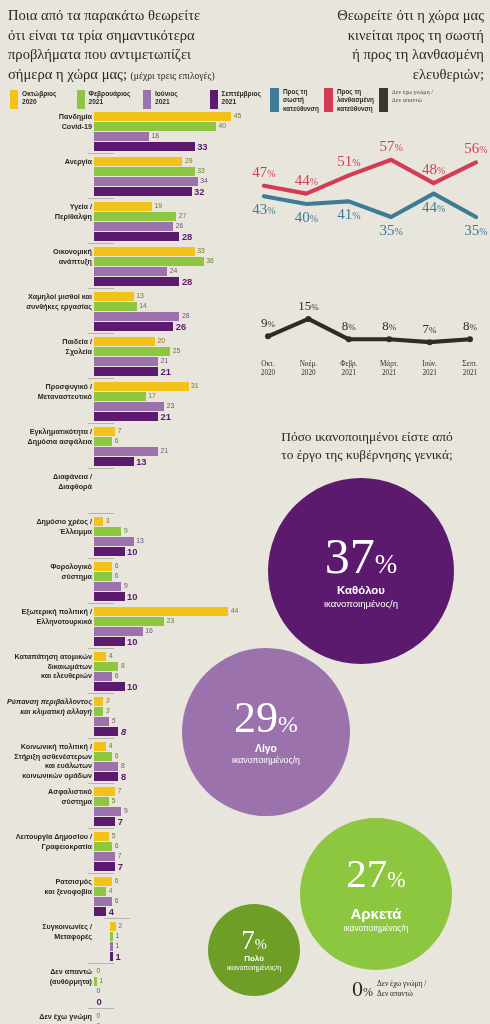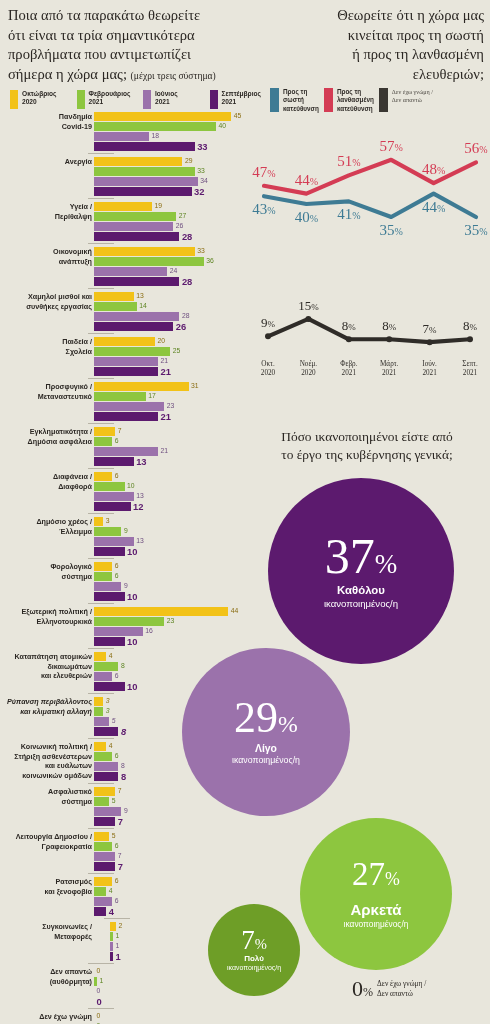--- a/index.html
+++ b/index.html
@@ -73,42 +73,42 @@
 
   #bub-kathol{width:186px;height:186px;left:268px;top:478px;background:#5C1A6E;z-index:3;}
   #bub-kathol .num{font-size:50px;margin-bottom:5px;}
   #bub-kathol .t1{font-size:11.4px;} #bub-kathol .t2{font-size:9.6px;}
 
   #bub-ligo{width:168px;height:168px;left:182px;top:648px;background:#9B72AB;z-index:2;}
   #bub-ligo .num{font-size:44px;margin-bottom:4px;}
   #bub-ligo .t1{font-size:10.4px;} #bub-ligo .t2{font-size:8.8px;}
 
   #bub-arketa{width:152px;height:152px;left:300px;top:818px;background:#8DC63F;z-index:2;}
-  #bub-arketa .num{font-size:33px;margin-bottom:12px;}
+  #bub-arketa .num{font-size:41px;margin-bottom:12px;}
   #bub-arketa .t1{font-size:15px;} #bub-arketa .t2{font-size:8.4px;}
 
   #bub-poly{width:92px;height:92px;left:208px;top:904px;background:#6E9E27;z-index:3;}
   #bub-poly .num{font-size:27px;margin-bottom:2px;}
   #bub-poly .t1{font-size:8px;} #bub-poly .t2{font-size:7px;}
 
   #bub-zero{position:absolute;left:352px;top:978px;display:flex;align-items:center;gap:4px;z-index:4;}
   #bub-zero .z{font-family:"Liberation Serif",serif;font-size:22px;color:#2b2723;line-height:1;}
   #bub-zero .z .pc{font-size:.55em;}
   #bub-zero .zt{font-family:"Liberation Serif",serif;font-size:7.4px;line-height:1.3;color:#2b2723;}
 </style>
 </head>
 <body>
 
 <div id="title-left" class="q-title">
   <div>Ποια από τα παρακάτω θεωρείτε</div>
   <div>ότι είναι τα τρία σημαντικότερα</div>
   <div>προβλήματα που αντιμετωπίζει</div>
   <div>
     <span>σήμερα η χώρα μας;</span>
-    <span class="sub-note">(μέχρι τρεις σύστημα)</span>
+    <span class="sub-note">(μέχρι τρεις επιλογές)</span>
   </div>
 </div>
 
 <div id="title-right" class="q-title">
   <div>Θεωρείτε ότι η χώρα μας</div>
   <div>κινείται προς τη σωστή</div>
   <div>ή προς τη λανθασμένη</div>
   <div>ελευθεριών;</div>
 </div>
 
@@ -357,38 +357,20 @@
           <div class="bar" style="width: 39.65px;"></div>
           <span class="val">13</span>
         </div>
       </div>
     </div>
     <div class="grp" style="min-height: 42px;">
       <div class="sep"></div>
       <div class="lbl">
         <div>Διαφάνεια /</div>
         <div>Διαφθορά</div>
-      </div>
-      <div class="rows">
-        <div class="row r1">
-          <div class="bar" style="width: 18.3px;"></div>
-          <span class="val">6</span>
-        </div>
-        <div class="row r2">
-          <div class="bar" style="width: 30.5px;"></div>
-          <span class="val">10</span>
-        </div>
-        <div class="row r3">
-          <div class="bar" style="width: 39.65px;"></div>
-          <span class="val">13</span>
-        </div>
-        <div class="row r4">
-          <div class="bar" style="width: 36.6px;"></div>
-          <span class="val">12</span>
-        </div>
       </div>
     </div>
     <div class="grp" style="min-height: 42px;">
       <div class="sep"></div>
       <div class="lbl">
         <div>Δημόσιο χρέος /</div>
         <div>Έλλειμμα</div>
       </div>
       <div class="rows">
         <div class="row r1">

